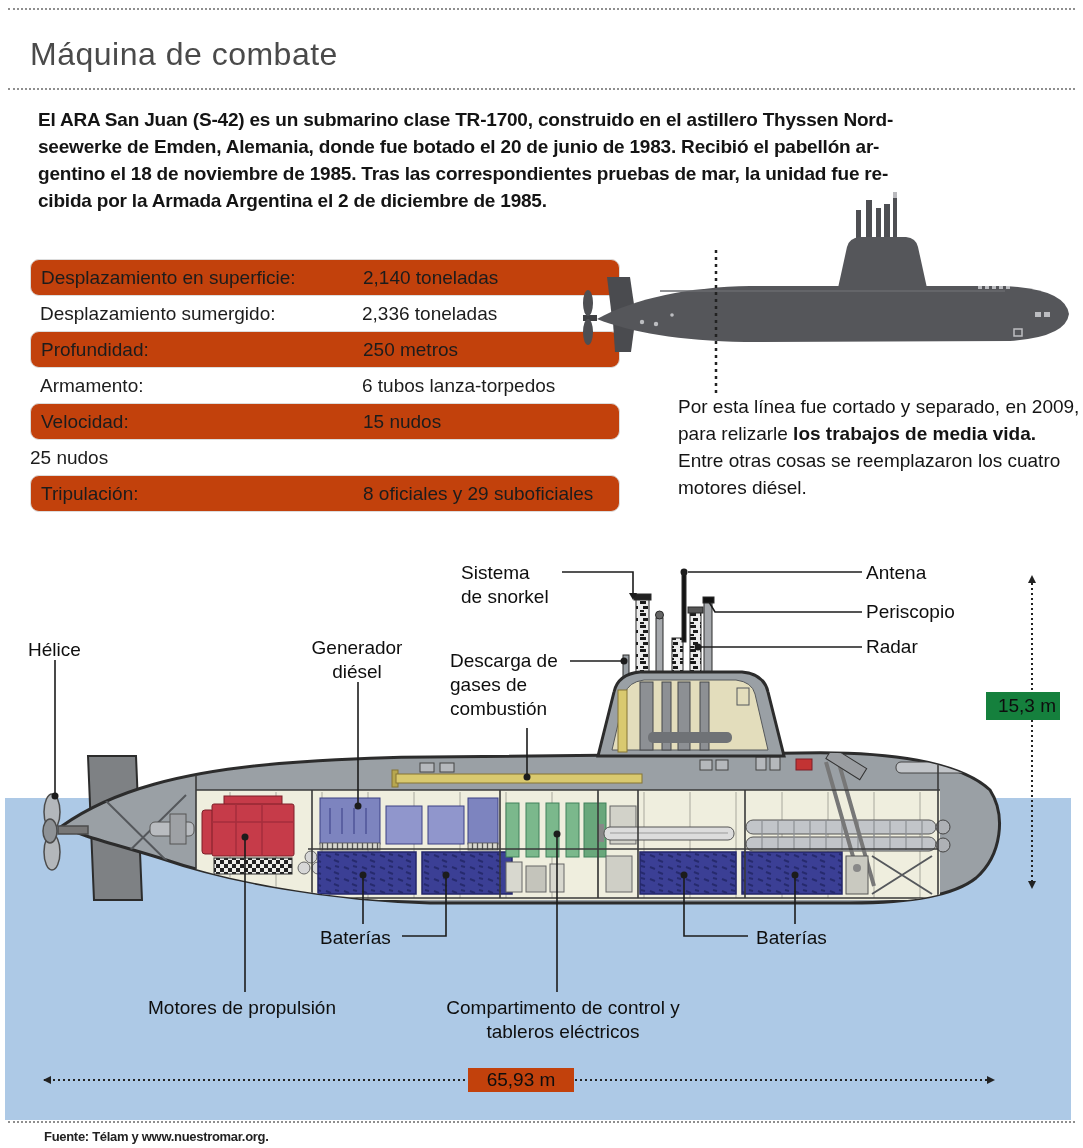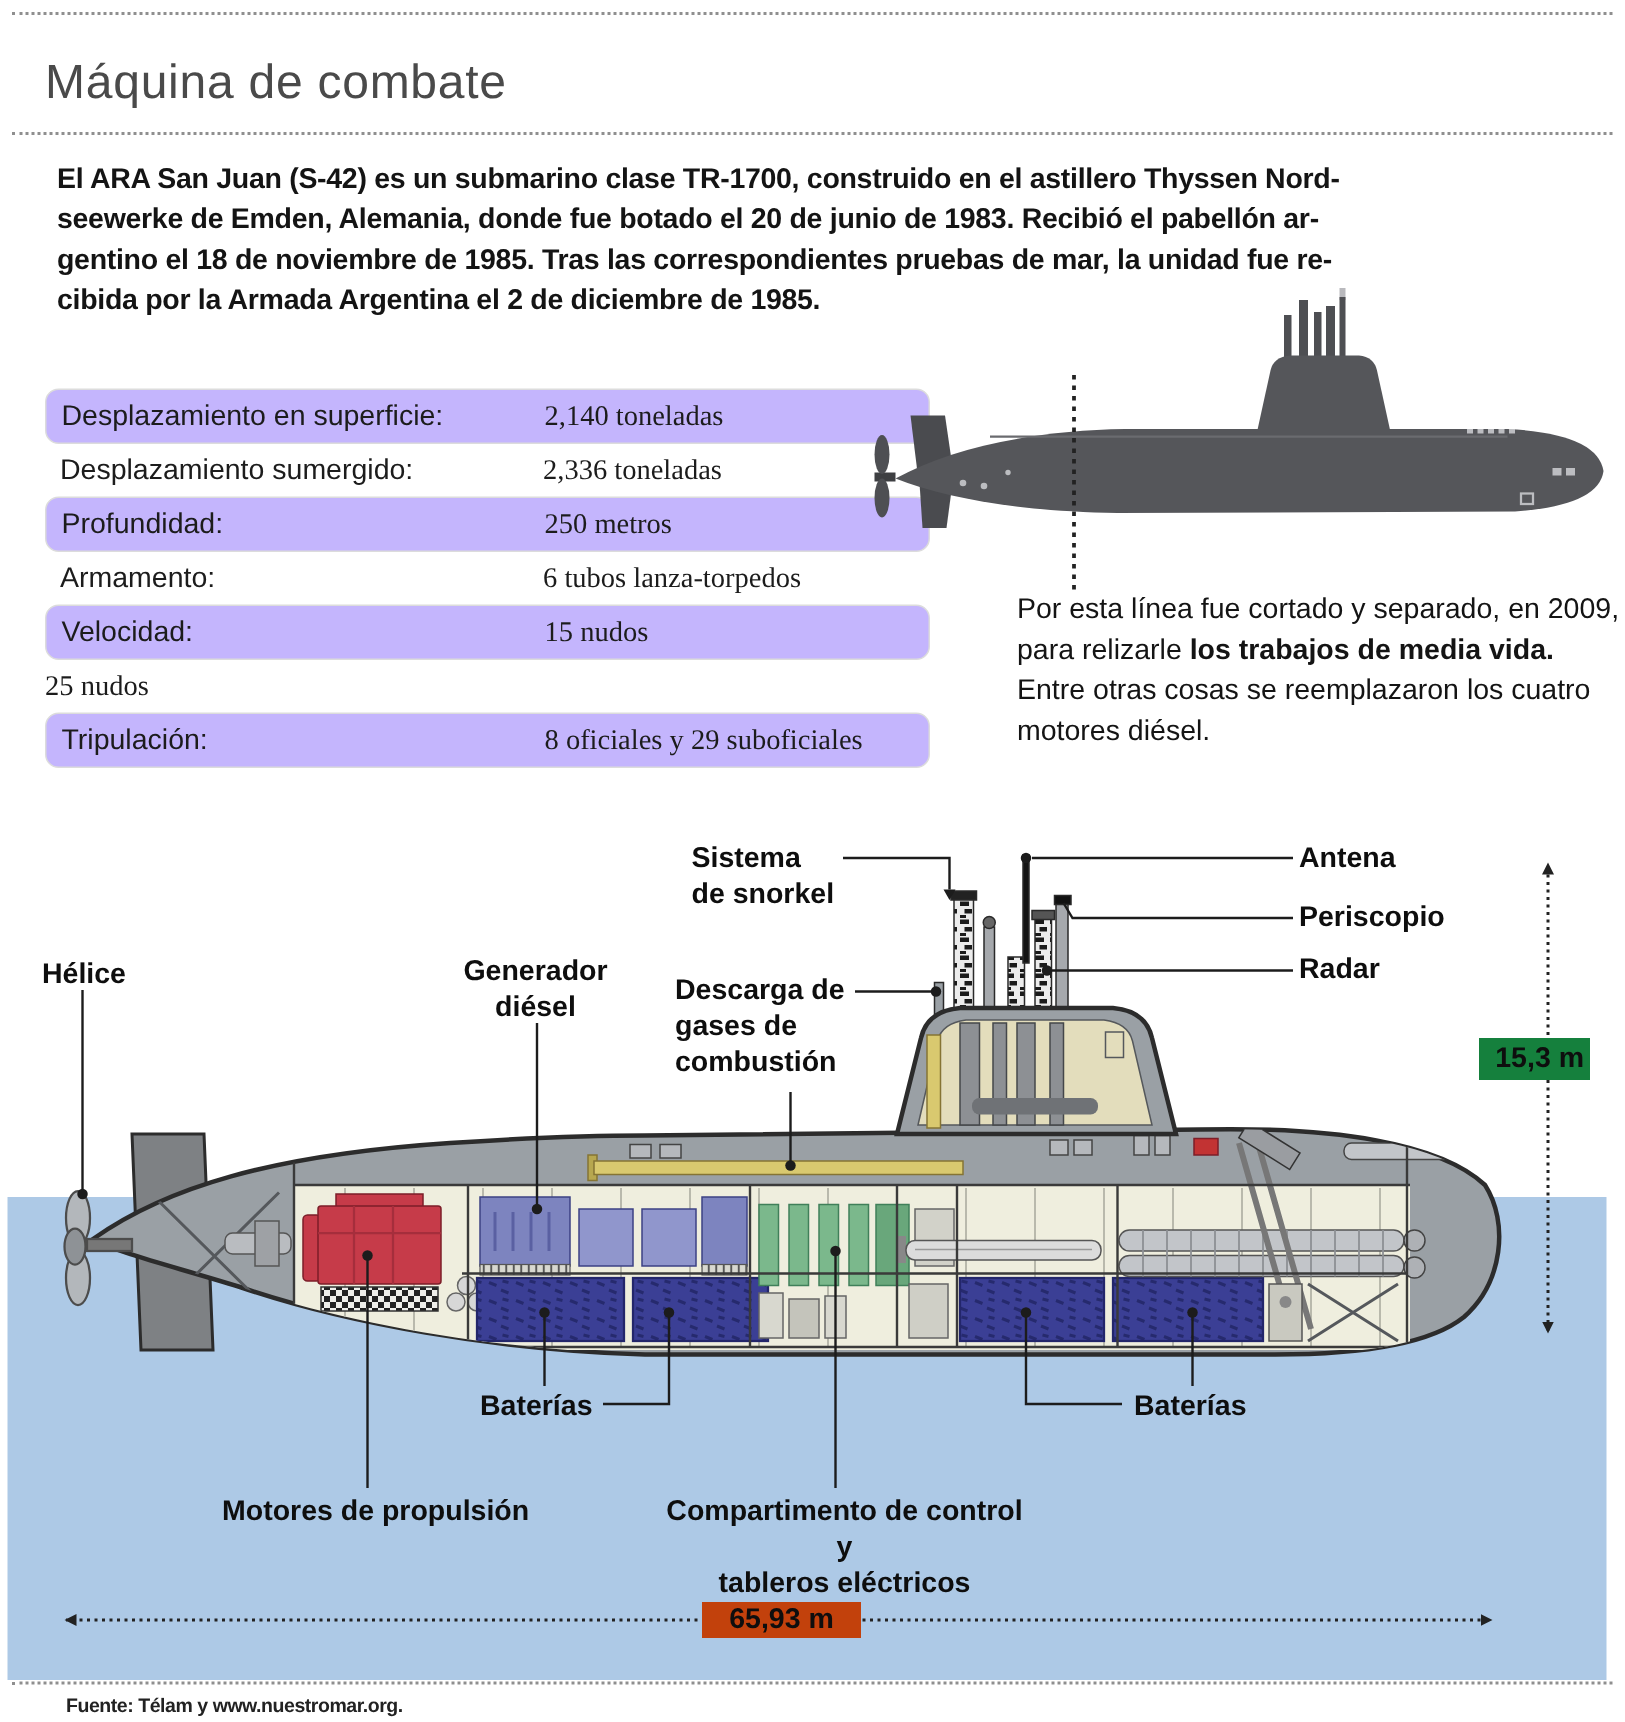--- a/index.html
+++ b/index.html
@@ -5,28 +5,28 @@
   html,body{margin:0;padding:0;background:#fff;}
   #page{position:relative;width:1083px;height:1148px;background:#fff;overflow:hidden;
         font-family:"Liberation Sans",sans-serif;color:#111;}
   .dotrule{position:absolute;left:8px;width:1067px;border-top:2px dotted #8f8f8f;}
   #title{position:absolute;left:30px;top:36px;font-size:32px;color:#4a4a4a;letter-spacing:.5px;}
   #intro{position:absolute;left:38px;top:106px;width:1016px;font-size:19px;line-height:27px;
          font-weight:bold;color:#141414;white-space:pre-line;letter-spacing:-.2px;}
   
   #spec-table{position:absolute;left:30px;top:259px;width:590px;}
   .spec-row{display:flex;height:35px;align-items:center;font-size:19px;color:#1c1c1c;}
-  .spec-row.gray{background:#c4b5fd;border-radius:9px;border:1px solid #dcdcdc;}
+  .spec-row.gray{background:#c2410c;border-radius:9px;border:1px solid #dcdcdc;}
   .spec-label{width:322px;padding-left:10px;}
-  .spec-value{flex:1;font-family:Liberation Serif, serif;}
+  .spec-value{flex:1;}
   
   #cut-note{position:absolute;left:678px;top:393px;width:406px;font-size:19px;line-height:27px;color:#141414;}
   #cut-note b{font-weight:bold;}
   
-  .lbl{position:absolute;font-size:19px;line-height:24px;color:#0e0e0e;white-space:pre-line;font-weight:bold;}
+  .lbl{position:absolute;font-size:19px;line-height:24px;color:#0e0e0e;white-space:pre-line;}
   .ctr{text-align:center;}
   #lbl-altura{background:#15803d;padding:2px 4px;text-align:right;}
   #lbl-eslora{background:#c2410c;padding:0 6px;text-align:center;}
   svg{position:absolute;left:0;top:0;pointer-events:none;}
   
   #footer-rule{top:1121px;}
   .foot{position:absolute;top:1129px;font-size:13px;font-weight:bold;color:#222;letter-spacing:-.3px;}
   #foot-src{left:44px;}
   #foot-credit{right:10px;margin-top:32px;}
 </style>

